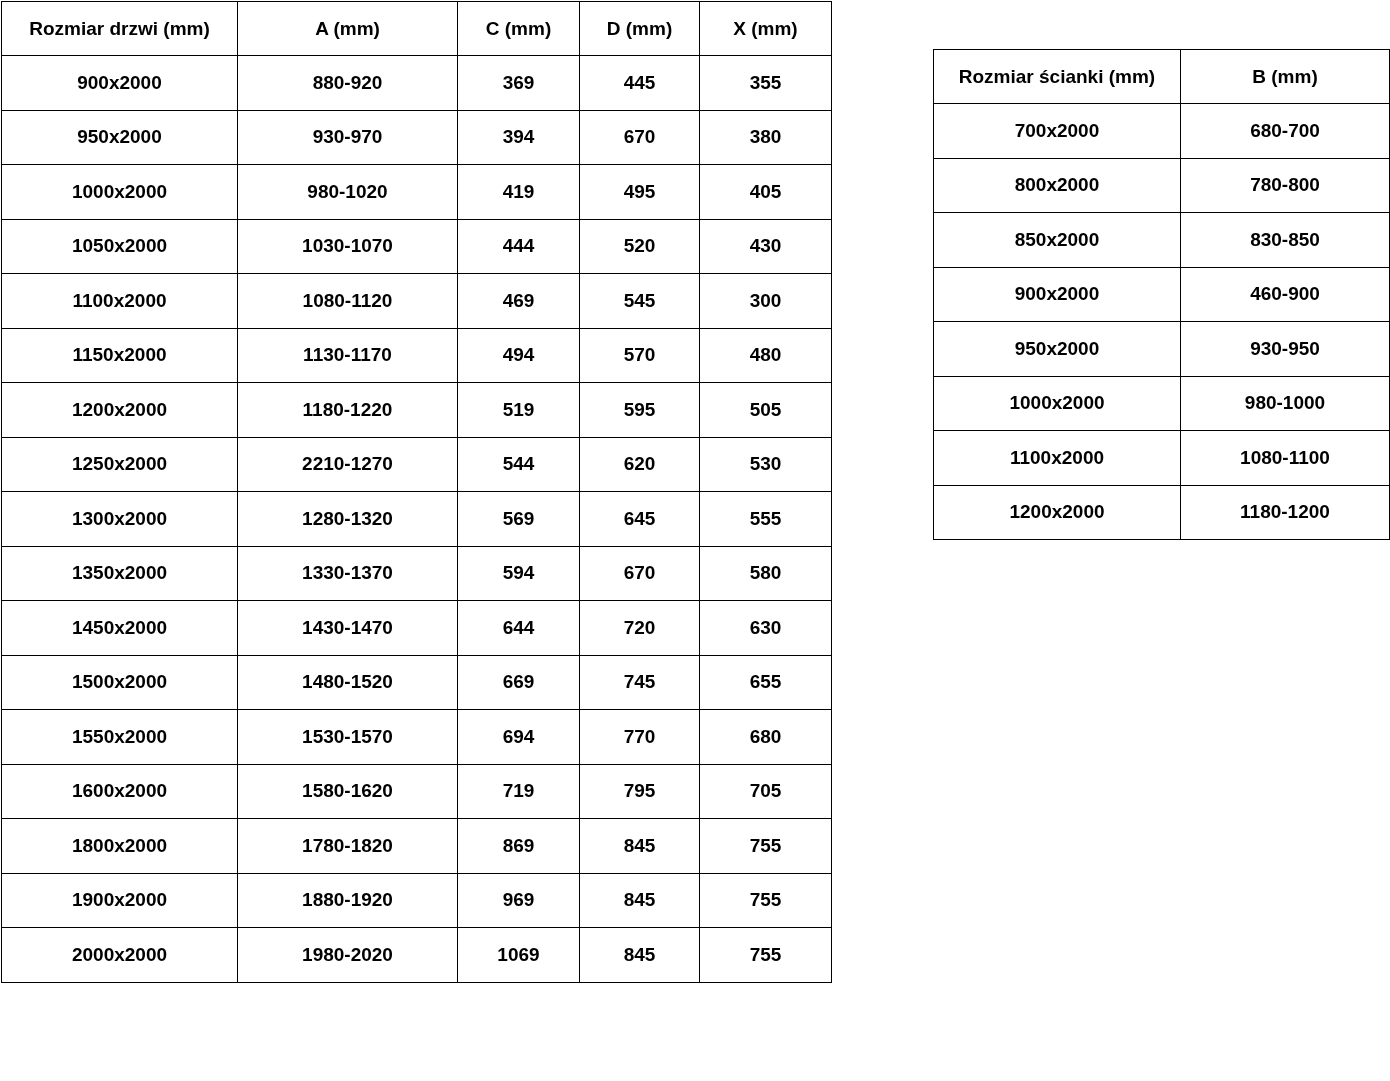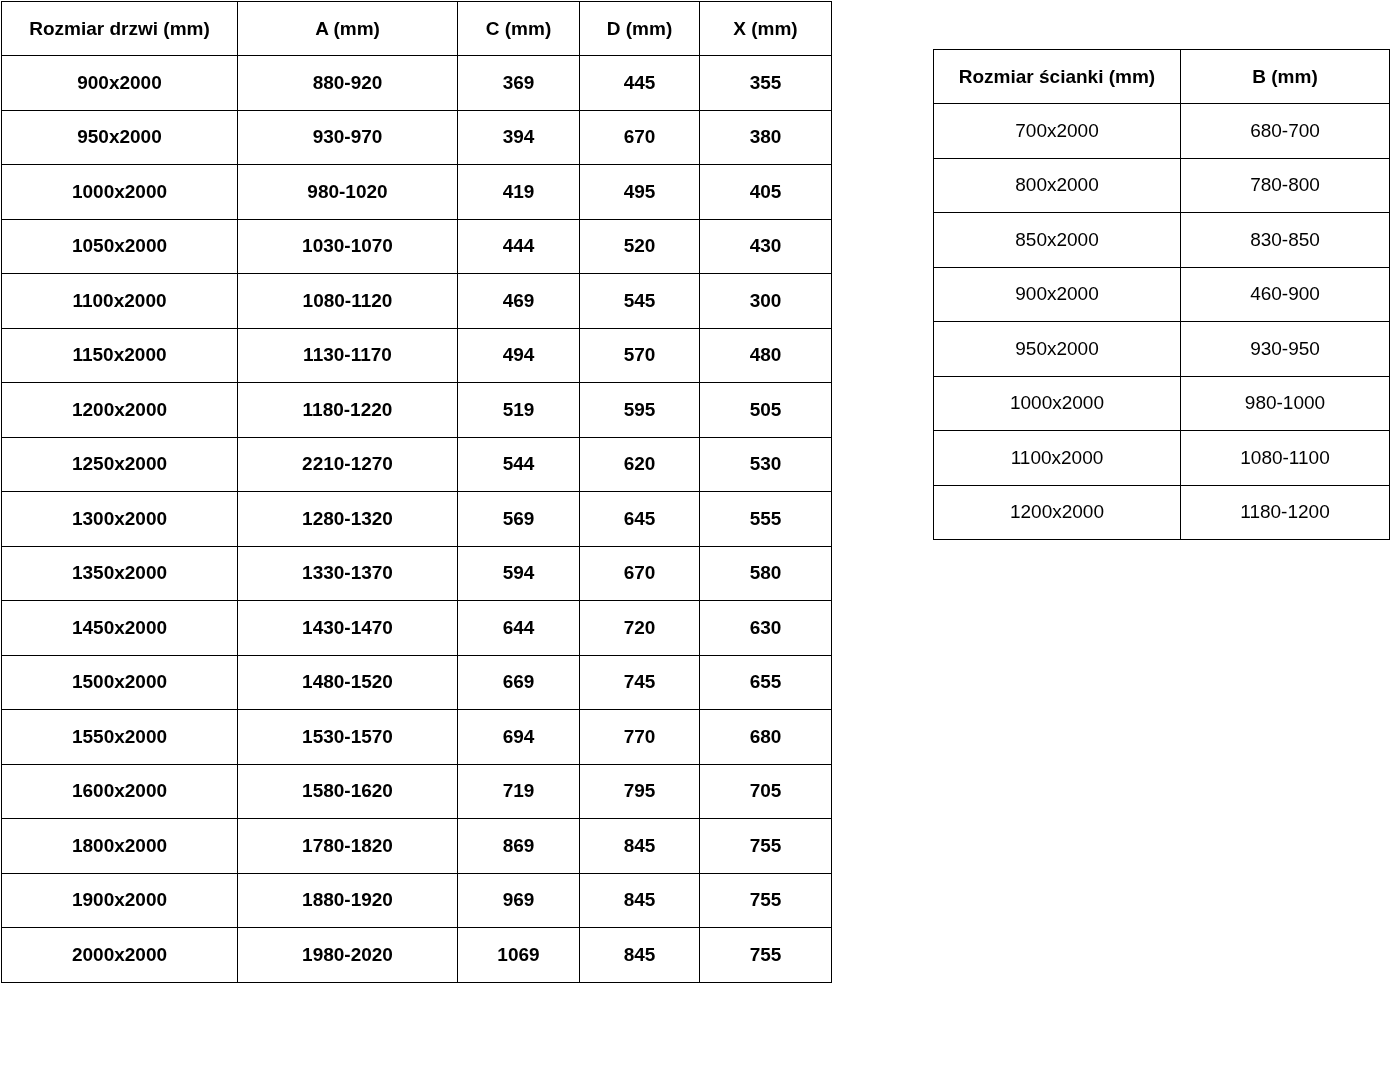--- a/index.html
+++ b/index.html
@@ -60,21 +60,21 @@
     top: 1px;
     width: 457px;
     margin-top: 48px;
   }
   #wall-table th {
     height: 53px;
     font-weight: bold;
   }
   #wall-table td {
     height: 53.5px;
-    font-weight: normal;
+    font-weight: bold;
   }
   #wall-table col.w0 { width: 247px; }
   #wall-table col.w1 { width: 209px; }
 </style>
 </head>
 <body>
 
 <div class="page">
 
   <table id="doors-table">

